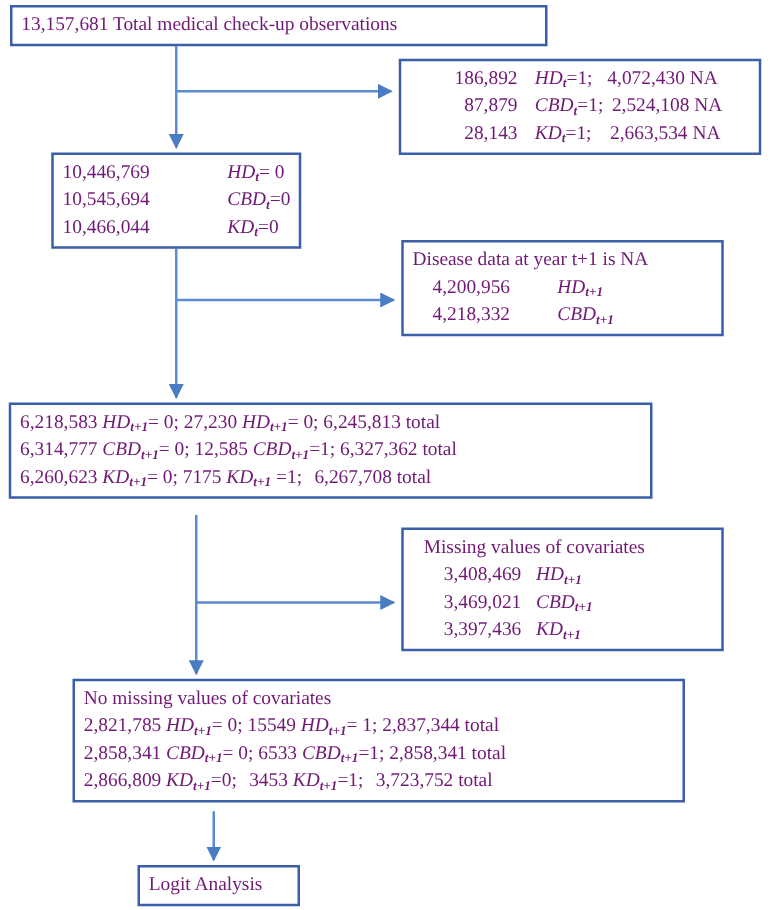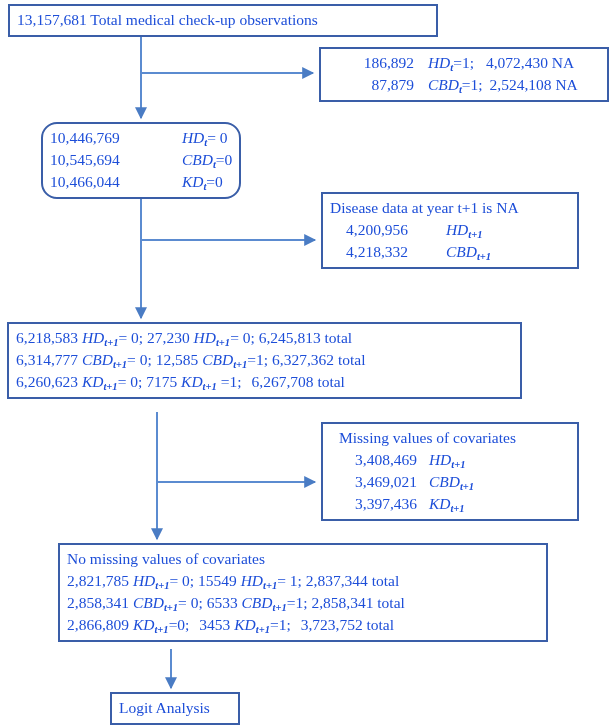--- a/index.html
+++ b/index.html
@@ -13,21 +13,21 @@
     height: 728px;
     background: #ffffff;
     font-family: "Liberation Serif", "DejaVu Serif", serif;
     overflow: hidden;
   }
   .box {
     position: absolute;
     box-sizing: border-box;
     border: 2px solid #3a5ea8;
     background: #ffffff;
-    color: #1d4ed8;
+    color: #701a75;
     font-size: 15.5px;
     line-height: 1.42;
     padding: 3px 7px 4px 7px;
     white-space: nowrap;
   }
   .box .line {
     display: block;
   }
   .ital {
     font-style: italic;
@@ -37,21 +37,21 @@
     line-height: 0;
     vertical-align: -0.28em;
     font-style: italic;
     font-weight: bold;
   }
   .ital sub { font-weight: bold; }
 
   
   #box-total      { left: 8px;   top: 4px;   width: 430px; }
   #box-excl1      { left: 319px; top: 47px;  width: 290px; }
-  #box-stage1     { left: 41px;  top: 122px; width: 200px; border-radius: 16px; }
+  #box-stage1     { left: 41px;  top: 122px; width: 200px; }
   #box-excl2      { left: 321px; top: 192px; width: 258px; }
   #box-stage2     { left: 7px;   top: 322px; width: 515px; }
   #box-excl3      { left: 321px; top: 422px; width: 258px; padding-left: 16px; }
   #box-stage3     { left: 58px;  top: 543px; width: 490px; }
   #box-logit      { left: 110px; top: 692px; width: 130px; text-align: left; }
 
   #box-stage1 .line,
   #box-excl2 .line,
   #box-excl3 .line { letter-spacing: 0; }
 
@@ -131,20 +131,25 @@
     <span class="line">
       <span class="num-col">186,892</span>
       <span class="lbl-col ital"><span>HD</span><sub>t</sub></span><span>=1;</span>
       <span style="display:inline-block;padding-left:8px">4,072,430 NA</span>
     </span>
     <span class="line">
       <span class="num-col">87,879</span>
       <span class="lbl-col ital"><span>CBD</span><sub>t</sub></span><span>=1;</span>
       <span style="display:inline-block;padding-left:3px">2,524,108 NA</span>
     </span>
+    <span class="line">
+      <span class="num-col">28,143</span>
+      <span class="lbl-col ital"><span>KD</span><sub>t</sub></span><span>=1;</span>
+      <span style="display:inline-block;padding-left:11px">2,663,534 NA</span>
+    </span>
   </div>
 
   <div class="box" id="box-stage1">
     <span class="line">
       <span class="num-col">10,446,769</span>
       <span class="lbl-col ital"><span>HD</span><sub>t</sub></span><span>= 0</span>
     </span>
     <span class="line">
       <span class="num-col">10,545,694</span>
       <span class="lbl-col ital"><span>CBD</span><sub>t</sub></span><span>=0</span>

